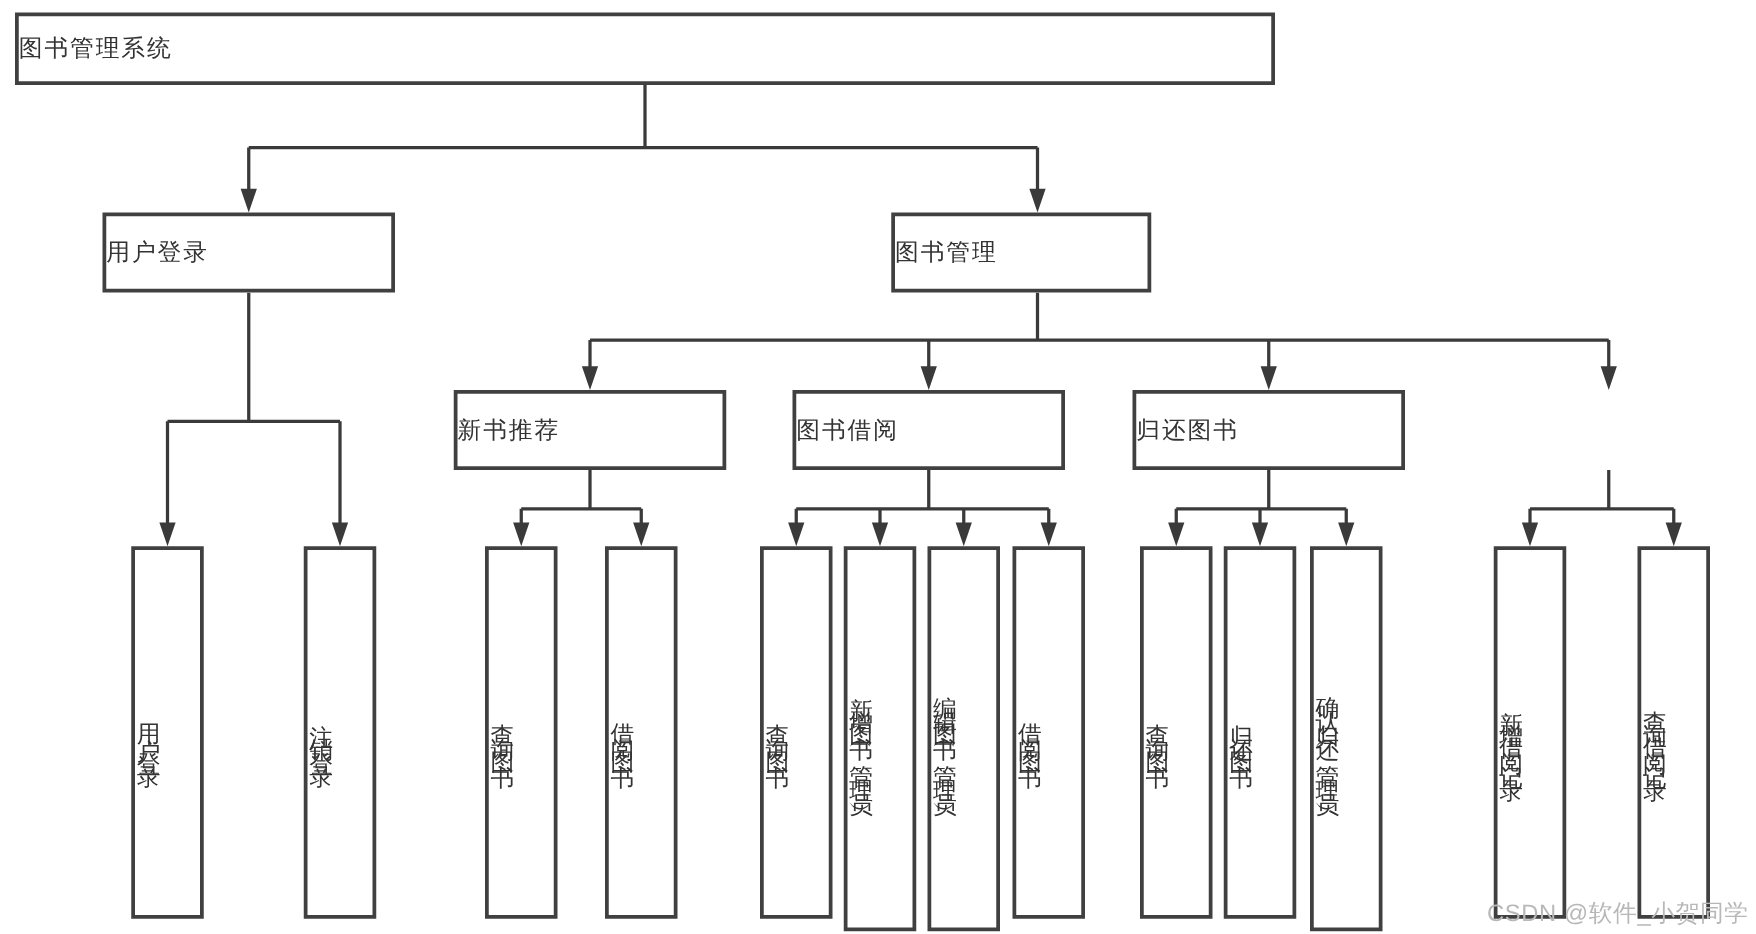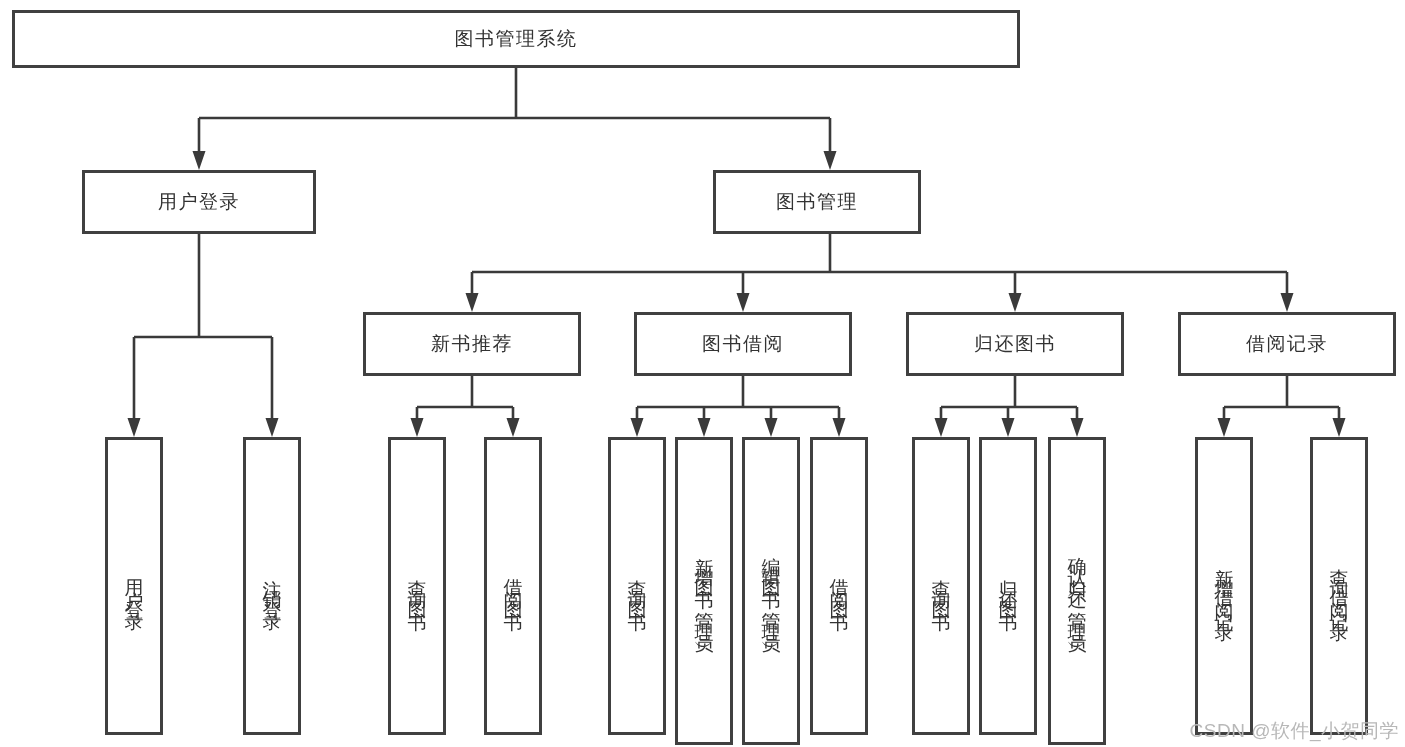--- a/index.html
+++ b/index.html
@@ -3,21 +3,21 @@
 <meta charset="utf-8">
 <style>
   html,body{margin:0;padding:0;background:#ffffff;}
   .stage{
     position:relative;width:1405px;height:747px;background:#ffffff;
     font-family:"Liberation Sans","DejaVu Sans",sans-serif;overflow:hidden;
   }
   .connectors{position:absolute;left:0;top:0;width:1405px;height:747px;pointer-events:none;}
   .hbox,.vbox{
     position:absolute;background:#ffffff;border:3px solid #404040;
-    display:flex;align-items:center;justify-content:center;
+    display:flex;align-items:center;justify-content:flex-start;
     color:#333333;font-size:19px;box-sizing:border-box;z-index:2;
   }
   .hbox span{letter-spacing:1.5px;white-space:nowrap;}
   .vbox span{
     writing-mode:vertical-rl;text-orientation:mixed;
     letter-spacing:11px;line-height:1.05;white-space:nowrap;
   }
   .watermark{
     position:absolute;right:6px;bottom:3px;z-index:4;
     color:#b8b8b8;font-size:19px;letter-spacing:0.5px;white-space:nowrap;margin-top:38px;
@@ -71,23 +71,20 @@
 
   <div class="hbox" style="left:634px;top:312px;width:218px;height:64px">
     <span>图书借阅</span>
   </div>
   <div class="hbox" style="left:363px;top:312px;width:218px;height:64px">
     <span>新书推荐</span>
   </div>
   <div class="hbox" style="left:906px;top:312px;width:218px;height:64px">
     <span>归还图书</span>
   </div>
-  <div class="hbox" style="left:1178px;top:312px;width:218px;height:64px">
-    <span>借阅记录</span>
-  </div>
 
   <div class="vbox" style="left:105px;top:437px;width:58px;height:298px">
     <span>用户登录</span>
   </div>
   <div class="vbox" style="left:243px;top:437px;width:58px;height:298px">
     <span>注销登录</span>
   </div>
 
   <div class="vbox" style="left:388px;top:437px;width:58px;height:298px">
     <span>查询图书</span>

